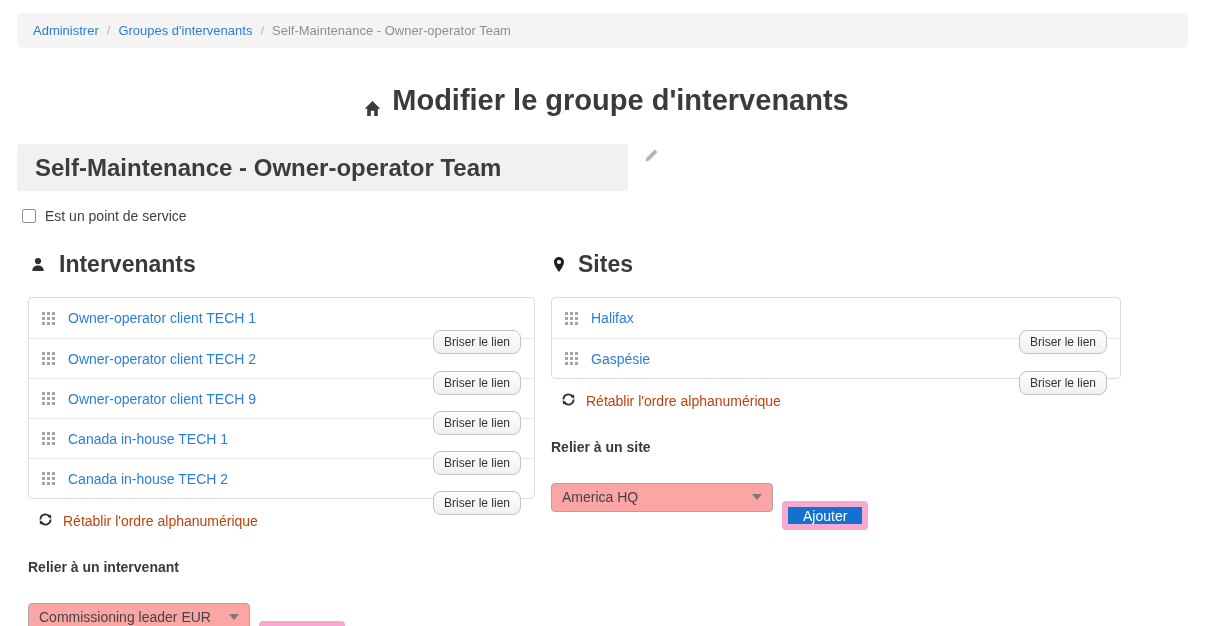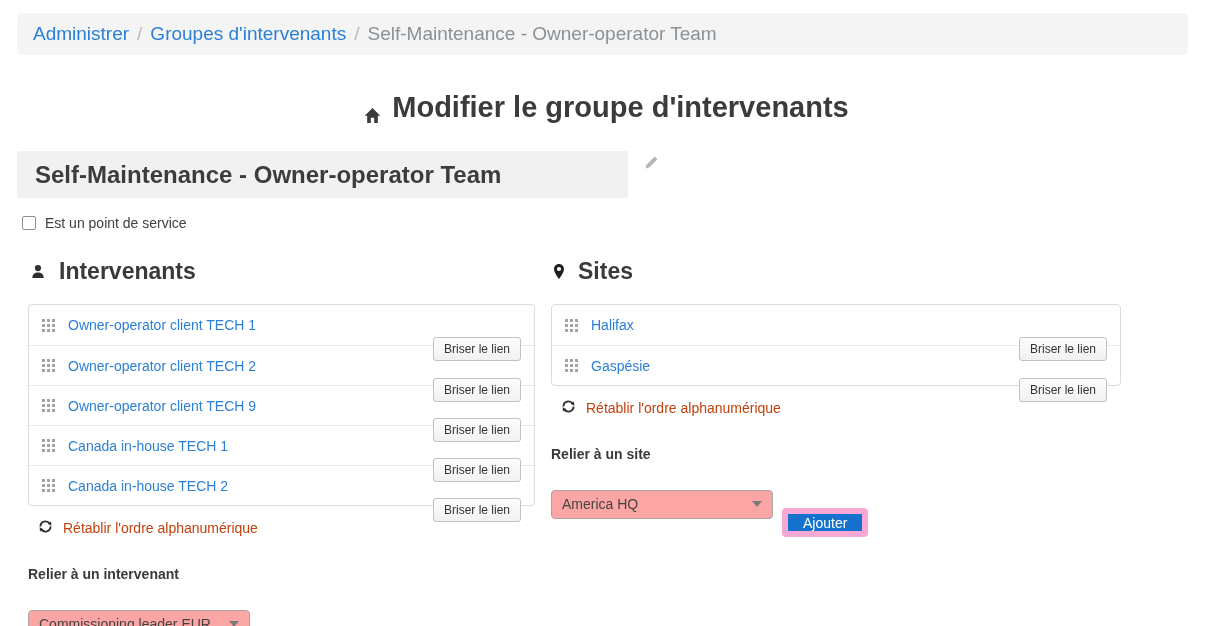--- a/index.html
+++ b/index.html
@@ -1,21 +1,21 @@
 <!DOCTYPE html>
 <html><head>
 <meta charset="utf-8">
 <style>
   * { box-sizing: border-box; margin: 0; padding: 0; }
   html,body { width: 1213px; height: 626px; background: #ffffff;
     font-family: "Liberation Sans", "DejaVu Sans", sans-serif; color: #3b3b3b; }
 
   
   .breadcrumb { margin: 13px 25px 0 17px; background: #f4f4f4; border-radius: 5px;
-    padding: 10px 16px; font-size: 19px; display: flex; align-items: center; gap: 8px; }
+    padding: 10px 16px; font-size: 13px; display: flex; align-items: center; gap: 8px; }
   .breadcrumb a { color: #2b7fd6; text-decoration: none; cursor: pointer; }
   .breadcrumb .sep { color: #b9b9b9; }
   .breadcrumb .current { color: #8a9197; }
 
   
   .page-title { margin-top: 36px; text-align: center; font-size: 29px; font-weight: bold;
     color: #3b3b3b; display: flex; align-items: flex-end; justify-content: center; gap: 11px; }
   .page-title svg { display: block; }
 
   
@@ -40,21 +40,21 @@
     font-weight: bold; color: #3a3a3a; margin: 0 0 19px 2px; }
   .section-head svg { display: block; }
 
   .listbox { border: 1px solid #dcdcdc; border-radius: 4px; background: #fff; }
   .lrow { display: flex; align-items: center; height: 40px; padding: 0 13px; }
   .lrow + .lrow { border-top: 1px solid #e8e8e8; align-items: center; }
   .drag { cursor: grab; display: flex; align-items: center; }
   .item-link { color: #2b7fd6; font-size: 14px; text-decoration: none; margin-left: 13px;
     flex: 1; cursor: pointer; }
   .unlink-btn { font-size: 12px; color: #333; background: linear-gradient(#fdfdfd, #f1f1f1);
-    border: 1px solid #c2c2c2; border-radius: 3px; padding: 4px 10px; cursor: pointer;
+    border: 1px solid #c2c2c2; border-radius: 8px; padding: 4px 10px; cursor: pointer;
     font-family: inherit; white-space: nowrap; margin-top: 48px; }
 
   .reset-link { display: flex; align-items: center; gap: 10px; margin: 13px 0 0 10px;
     color: #c2410c; font-size: 14px; text-decoration: none; cursor: pointer; width: fit-content; }
 
   .add-block { margin-top: 29px; }
   .add-label { font-size: 14px; font-weight: bold; color: #3a3a3a; margin-bottom: 9px; }
   .add-controls { display: flex; align-items: center; }
   .select-box { width: 222px; height: 29px; background: #fca5a5; border: 1px solid #a6a6a6;
     border-radius: 4px; display: flex; align-items: center; justify-content: space-between;

